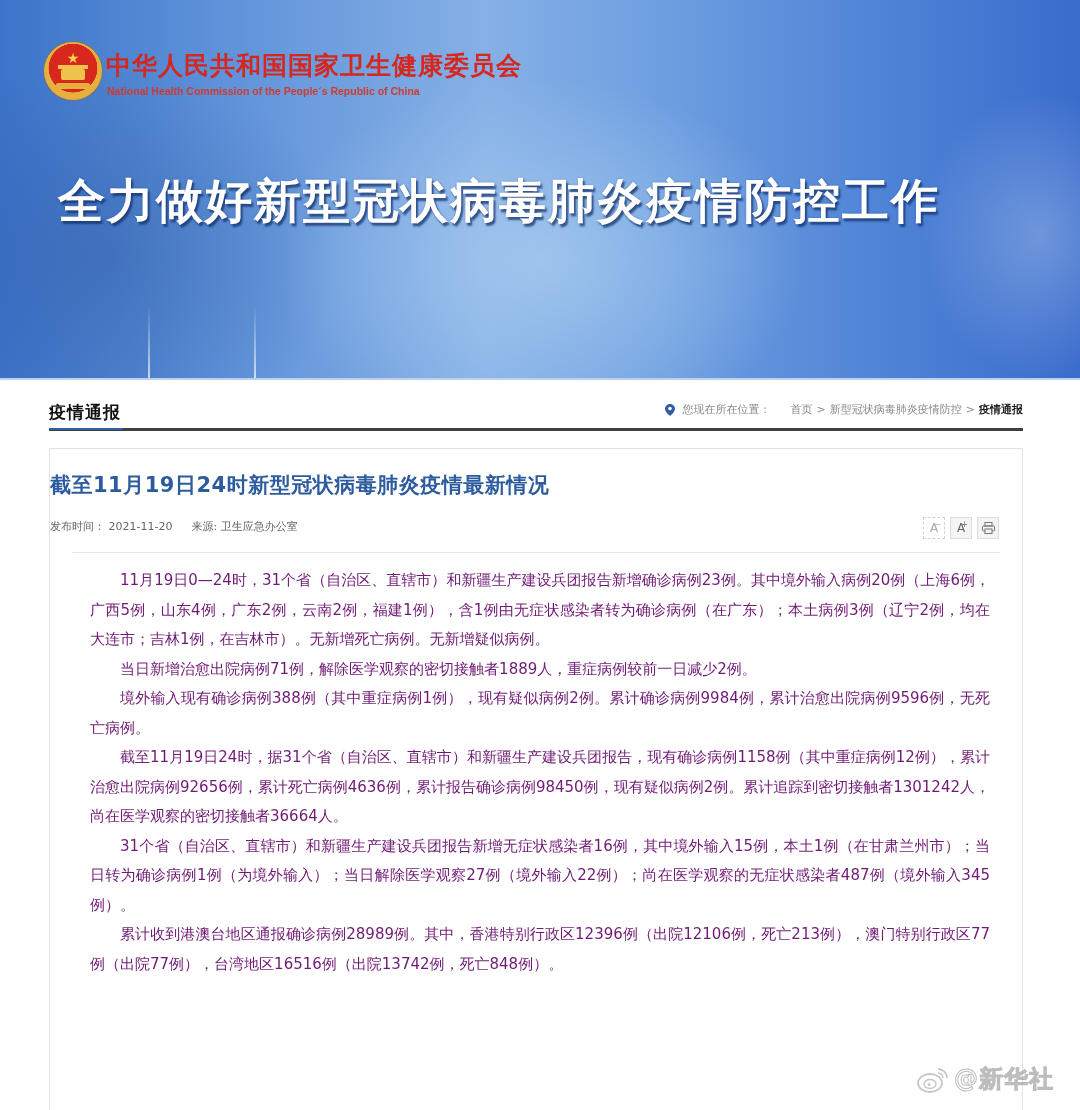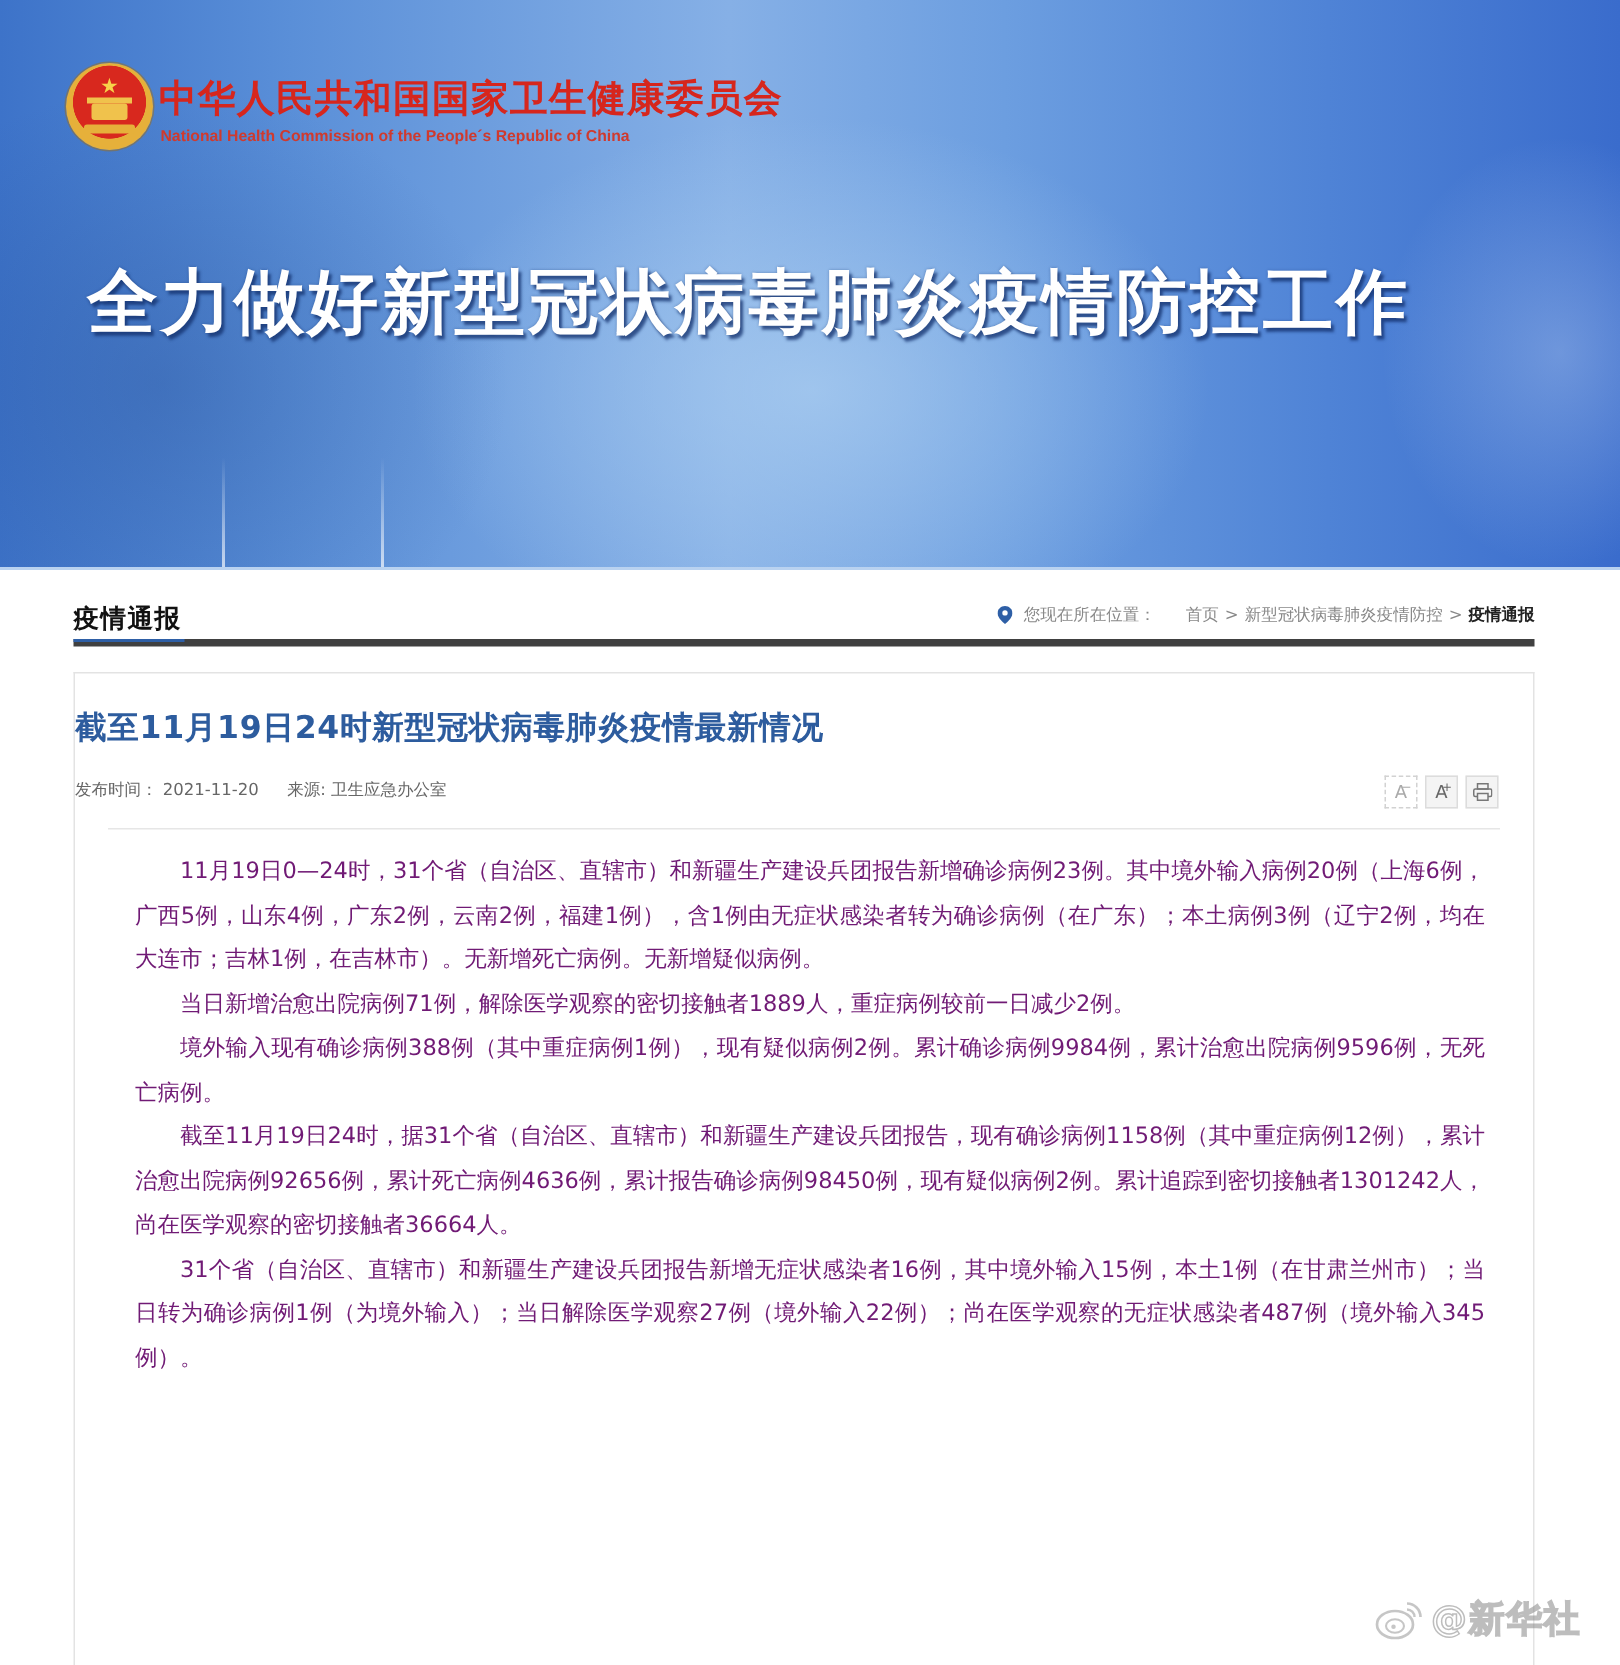--- a/index.html
+++ b/index.html
@@ -44,21 +44,21 @@
     position: absolute; left: 107px; top: 85px; font-size: 10.5px; font-weight: bold; color: #cf3a2e;
     white-space: nowrap; font-family: "Liberation Sans", sans-serif; text-align: right;
   }
   .slogan {
     position: absolute; left: 58px; top: 170px; font-size: 47px; color: #ffffff; font-weight: bold;
     letter-spacing: 2px; white-space: nowrap;
     text-shadow: 2px 3px 2px rgba(20,50,110,0.75), 0 0 2px rgba(20,50,110,0.4);
   }
 
   
-  .section-head { position: absolute; left: 49px; top: 395px; width: 974px; height: 36px; border-bottom: 5px solid #404040; }
+  .section-head { position: absolute; left: 49px; top: 395px; width: 974px; height: 36px; border-bottom: 3px solid #404040; }
   .section-title { position: absolute; left: 0; top: 6px; font-size: 17px; font-weight: bold; color: #111; letter-spacing: 1px; }
   .section-title-underline { position: absolute; left: 0; bottom: -2px; width: 74px; height: 2px; background: #2e5fa6; }
   .breadcrumb { position: absolute; right: 0; top: 7px; font-size: 11px; color: #888; white-space: nowrap; display: flex; align-items: center; }
   .breadcrumb .pin { width: 10px; height: 12px; margin-right: 8px; display: inline-block; }
   .breadcrumb .sep { margin: 0 4px; color: #888; }
   .breadcrumb .crumb { color: #888; text-align: right; }
   .breadcrumb .crumb.current { color: #222; font-weight: bold; }
   .breadcrumb .prefix { margin-right: 20px; }
 
   
@@ -153,20 +153,21 @@
   </div>
 
   <div class="meta-divider"></div>
 
   <div class="body">
     <p>11月19日0—24时，31个省（自治区、直辖市）和新疆生产建设兵团报告新增确诊病例23例。其中境外输入病例20例（上海6例，广西5例，山东4例，广东2例，云南2例，福建1例），含1例由无症状感染者转为确诊病例（在广东）；本土病例3例（辽宁2例，均在大连市；吉林1例，在吉林市）。无新增死亡病例。无新增疑似病例。</p>
     <p>当日新增治愈出院病例71例，解除医学观察的密切接触者1889人，重症病例较前一日减少2例。</p>
     <p>境外输入现有确诊病例388例（其中重症病例1例），现有疑似病例2例。累计确诊病例9984例，累计治愈出院病例9596例，无死亡病例。</p>
     <p>截至11月19日24时，据31个省（自治区、直辖市）和新疆生产建设兵团报告，现有确诊病例1158例（其中重症病例12例），累计治愈出院病例92656例，累计死亡病例4636例，累计报告确诊病例98450例，现有疑似病例2例。累计追踪到密切接触者1301242人，尚在医学观察的密切接触者36664人。</p>
     <p>31个省（自治区、直辖市）和新疆生产建设兵团报告新增无症状感染者16例，其中境外输入15例，本土1例（在甘肃兰州市）；当日转为确诊病例1例（为境外输入）；当日解除医学观察27例（境外输入22例）；尚在医学观察的无症状感染者487例（境外输入345例）。</p>
+    <p>累计收到港澳台地区通报确诊病例28989例。其中，香港特别行政区12396例（出院12106例，死亡213例），澳门特别行政区77例（出院77例），台湾地区16516例（出院13742例，死亡848例）。</p>
   </div>
 </div>
 
 <div class="watermark">
   <svg class="wb" viewBox="0 0 34 30">
     <ellipse cx="14" cy="19" rx="12" ry="9" fill="none" stroke="#999" stroke-width="1.8"></ellipse>
     <ellipse cx="14" cy="20" rx="6" ry="4.5" fill="none" stroke="#999" stroke-width="1.4"></ellipse>
     <circle cx="13" cy="20.5" r="1.5" fill="#999"></circle>
     <path d="M22 5 A9 9 0 0 1 31 14" fill="none" stroke="#999" stroke-width="1.8"></path>
     <path d="M22 9 A5 5 0 0 1 27 14" fill="none" stroke="#999" stroke-width="1.6"></path>

